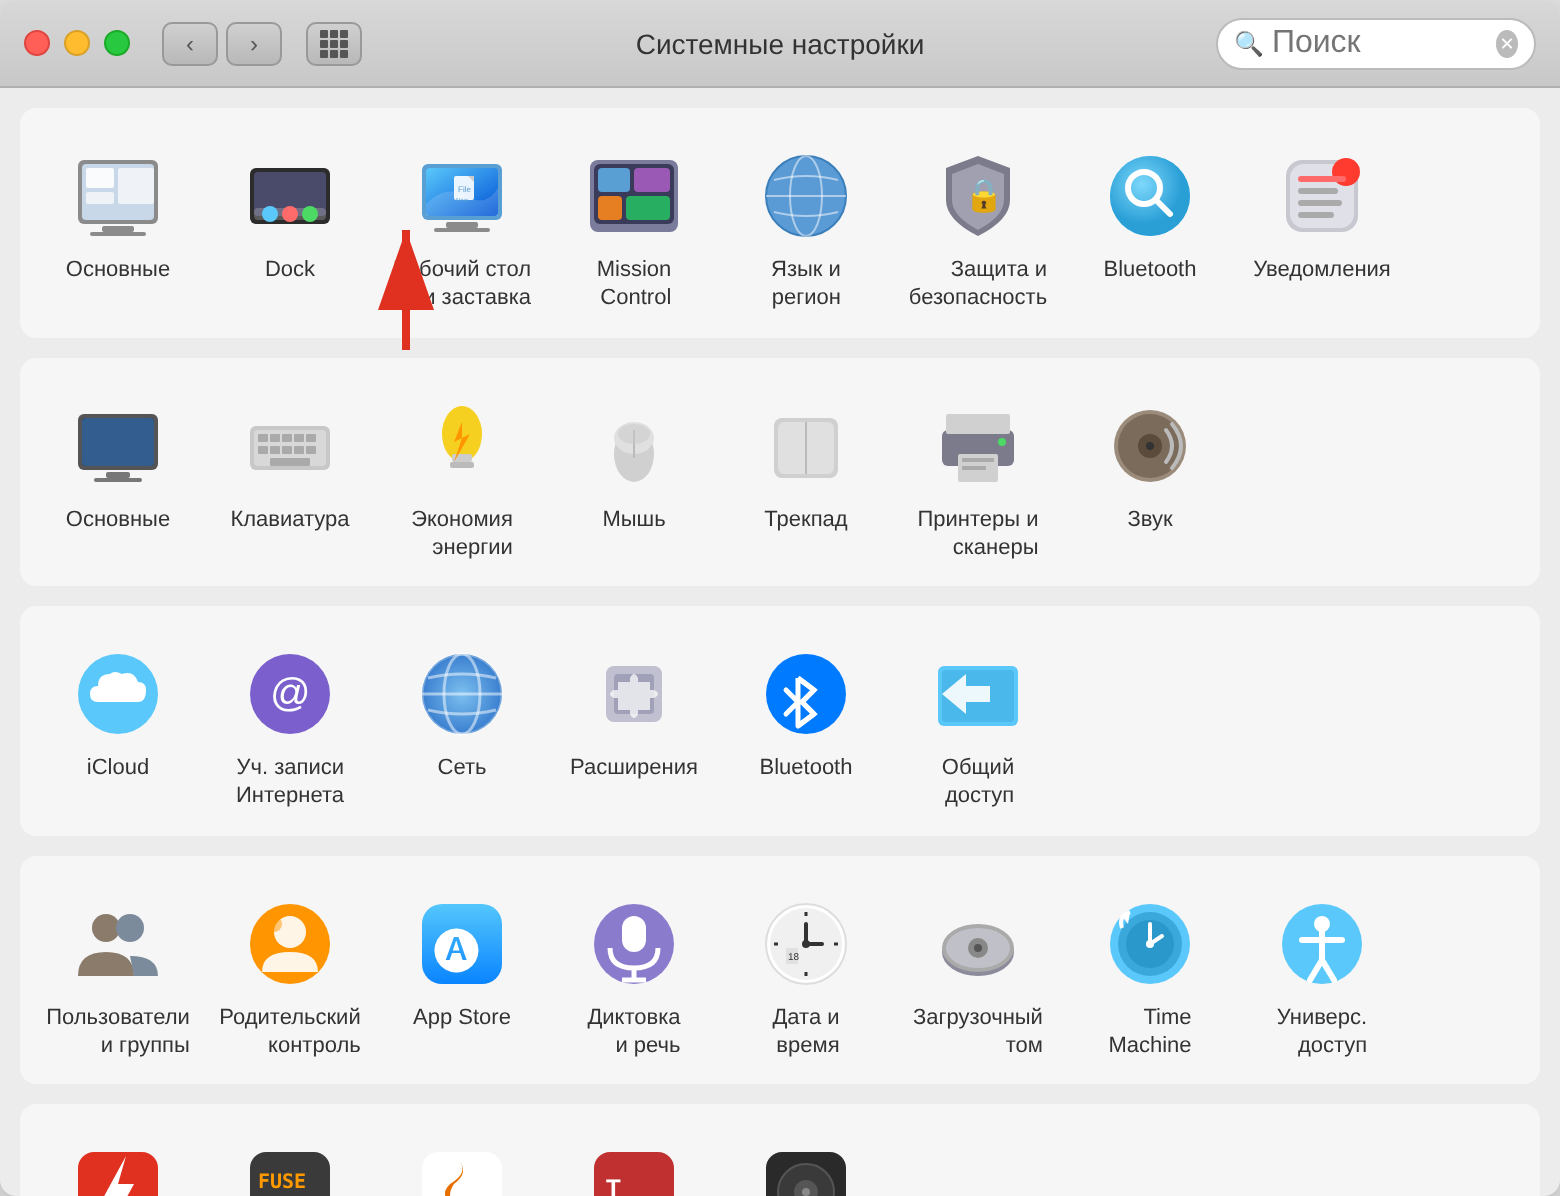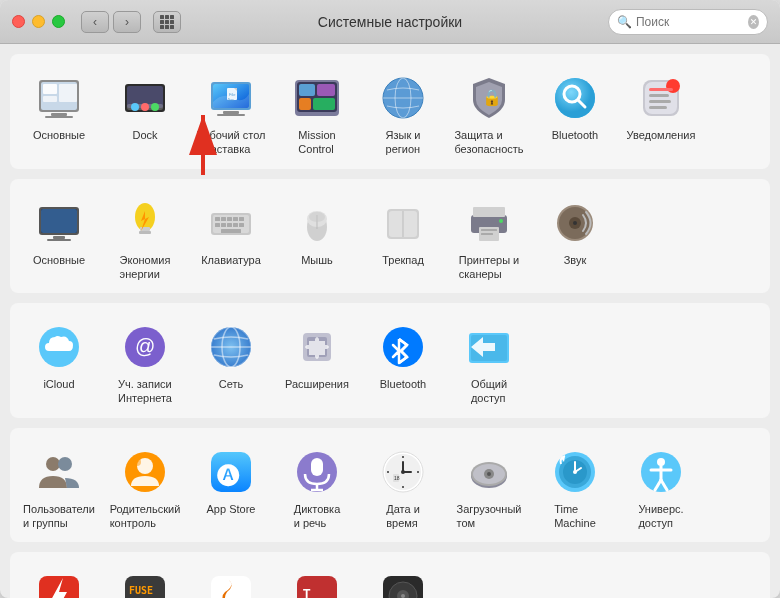--- a/index.html
+++ b/index.html
@@ -92,21 +92,21 @@
       height: 26px;
     }
     .search-icon {
       color: #999;
       font-size: 12px;
       margin-right: 4px;
     }
     .search-input {
       border: none;
       outline: none;
-      font-size: 12px;
+      font-size: 16px;
       color: #a16207;
       background: transparent;
       width: 100%;
     }
     .search-clear {
       color: #999;
       font-size: 11px;
       cursor: pointer;
       background: #bbb;
       border-radius: 50%;
@@ -147,21 +147,21 @@
       width: 52px;
       height: 52px;
       display: flex;
       align-items: center;
       justify-content: center;
       position: relative;
     }
     .icon-label {
       font-size: 11px;
       color: #333;
-      text-align: left;
+      text-align: right;
       margin-top: 4px;
       line-height: 1.3;
       max-width: 80px;
     }
   </style>
 </head>
 <body>
 
 <div class="window">
   <div class="titlebar">
@@ -344,49 +344,49 @@
               <rect x="18" y="37" width="12" height="3" rx="1" fill="#777"></rect>
               <rect x="12" y="40" width="24" height="2" rx="1" fill="#777"></rect>
             </svg>
           </div>
           <div class="icon-label">Основные</div>
         </div>
 
         <div class="icon-item">
           <div class="icon-wrap">
             <svg width="48" height="48" viewBox="0 0 48 48">
-              <ellipse cx="24" cy="18" rx="10" ry="14" fill="#F5D020"></ellipse>
-              <rect x="19" y="28" width="10" height="4" rx="1" fill="#ccc"></rect>
-              <rect x="18" y="32" width="12" height="3" rx="1" fill="#bbb"></rect>
-              <polygon points="24,12 20,22 24,20 20,32 28,18 24,20" fill="#ff9500"></polygon>
-            </svg>
-          </div>
-          <div class="icon-label">Экономия<br>энергии</div>
-        </div>
-
-        <div class="icon-item">
-          <div class="icon-wrap">
-            <svg width="48" height="48" viewBox="0 0 48 48">
               <rect x="4" y="14" width="40" height="22" rx="3" fill="#c8c8c8"></rect>
               <rect x="6" y="16" width="36" height="18" rx="2" fill="#d8d8d8"></rect>
 
               <rect x="8" y="18" width="5" height="4" rx="0.5" fill="#aaa"></rect>
               <rect x="14" y="18" width="5" height="4" rx="0.5" fill="#aaa"></rect>
               <rect x="20" y="18" width="5" height="4" rx="0.5" fill="#aaa"></rect>
               <rect x="26" y="18" width="5" height="4" rx="0.5" fill="#aaa"></rect>
               <rect x="32" y="18" width="5" height="4" rx="0.5" fill="#aaa"></rect>
               <rect x="8" y="24" width="5" height="4" rx="0.5" fill="#aaa"></rect>
               <rect x="14" y="24" width="5" height="4" rx="0.5" fill="#aaa"></rect>
               <rect x="20" y="24" width="5" height="4" rx="0.5" fill="#aaa"></rect>
               <rect x="26" y="24" width="5" height="4" rx="0.5" fill="#aaa"></rect>
               <rect x="32" y="24" width="5" height="4" rx="0.5" fill="#aaa"></rect>
               <rect x="14" y="30" width="20" height="4" rx="0.5" fill="#aaa"></rect>
             </svg>
           </div>
           <div class="icon-label">Клавиатура</div>
+        </div>
+
+        <div class="icon-item">
+          <div class="icon-wrap">
+            <svg width="48" height="48" viewBox="0 0 48 48">
+              <ellipse cx="24" cy="18" rx="10" ry="14" fill="#F5D020"></ellipse>
+              <rect x="19" y="28" width="10" height="4" rx="1" fill="#ccc"></rect>
+              <rect x="18" y="32" width="12" height="3" rx="1" fill="#bbb"></rect>
+              <polygon points="24,12 20,22 24,20 20,32 28,18 24,20" fill="#ff9500"></polygon>
+            </svg>
+          </div>
+          <div class="icon-label">Экономия<br>энергии</div>
         </div>
 
         <div class="icon-item">
           <div class="icon-wrap">
             <svg width="48" height="48" viewBox="0 0 48 48">
               <ellipse cx="24" cy="28" rx="10" ry="14" fill="#d0d0d0"></ellipse>
               <ellipse cx="24" cy="20" rx="10" ry="8" fill="#e0e0e0"></ellipse>
               <line x1="24" y1="16" x2="24" y2="30" stroke="#bbb" stroke-width="1"></line>
               <ellipse cx="24" cy="18" rx="8" ry="5" fill="#c8c8c8" opacity="0.5"></ellipse>
             </svg>

